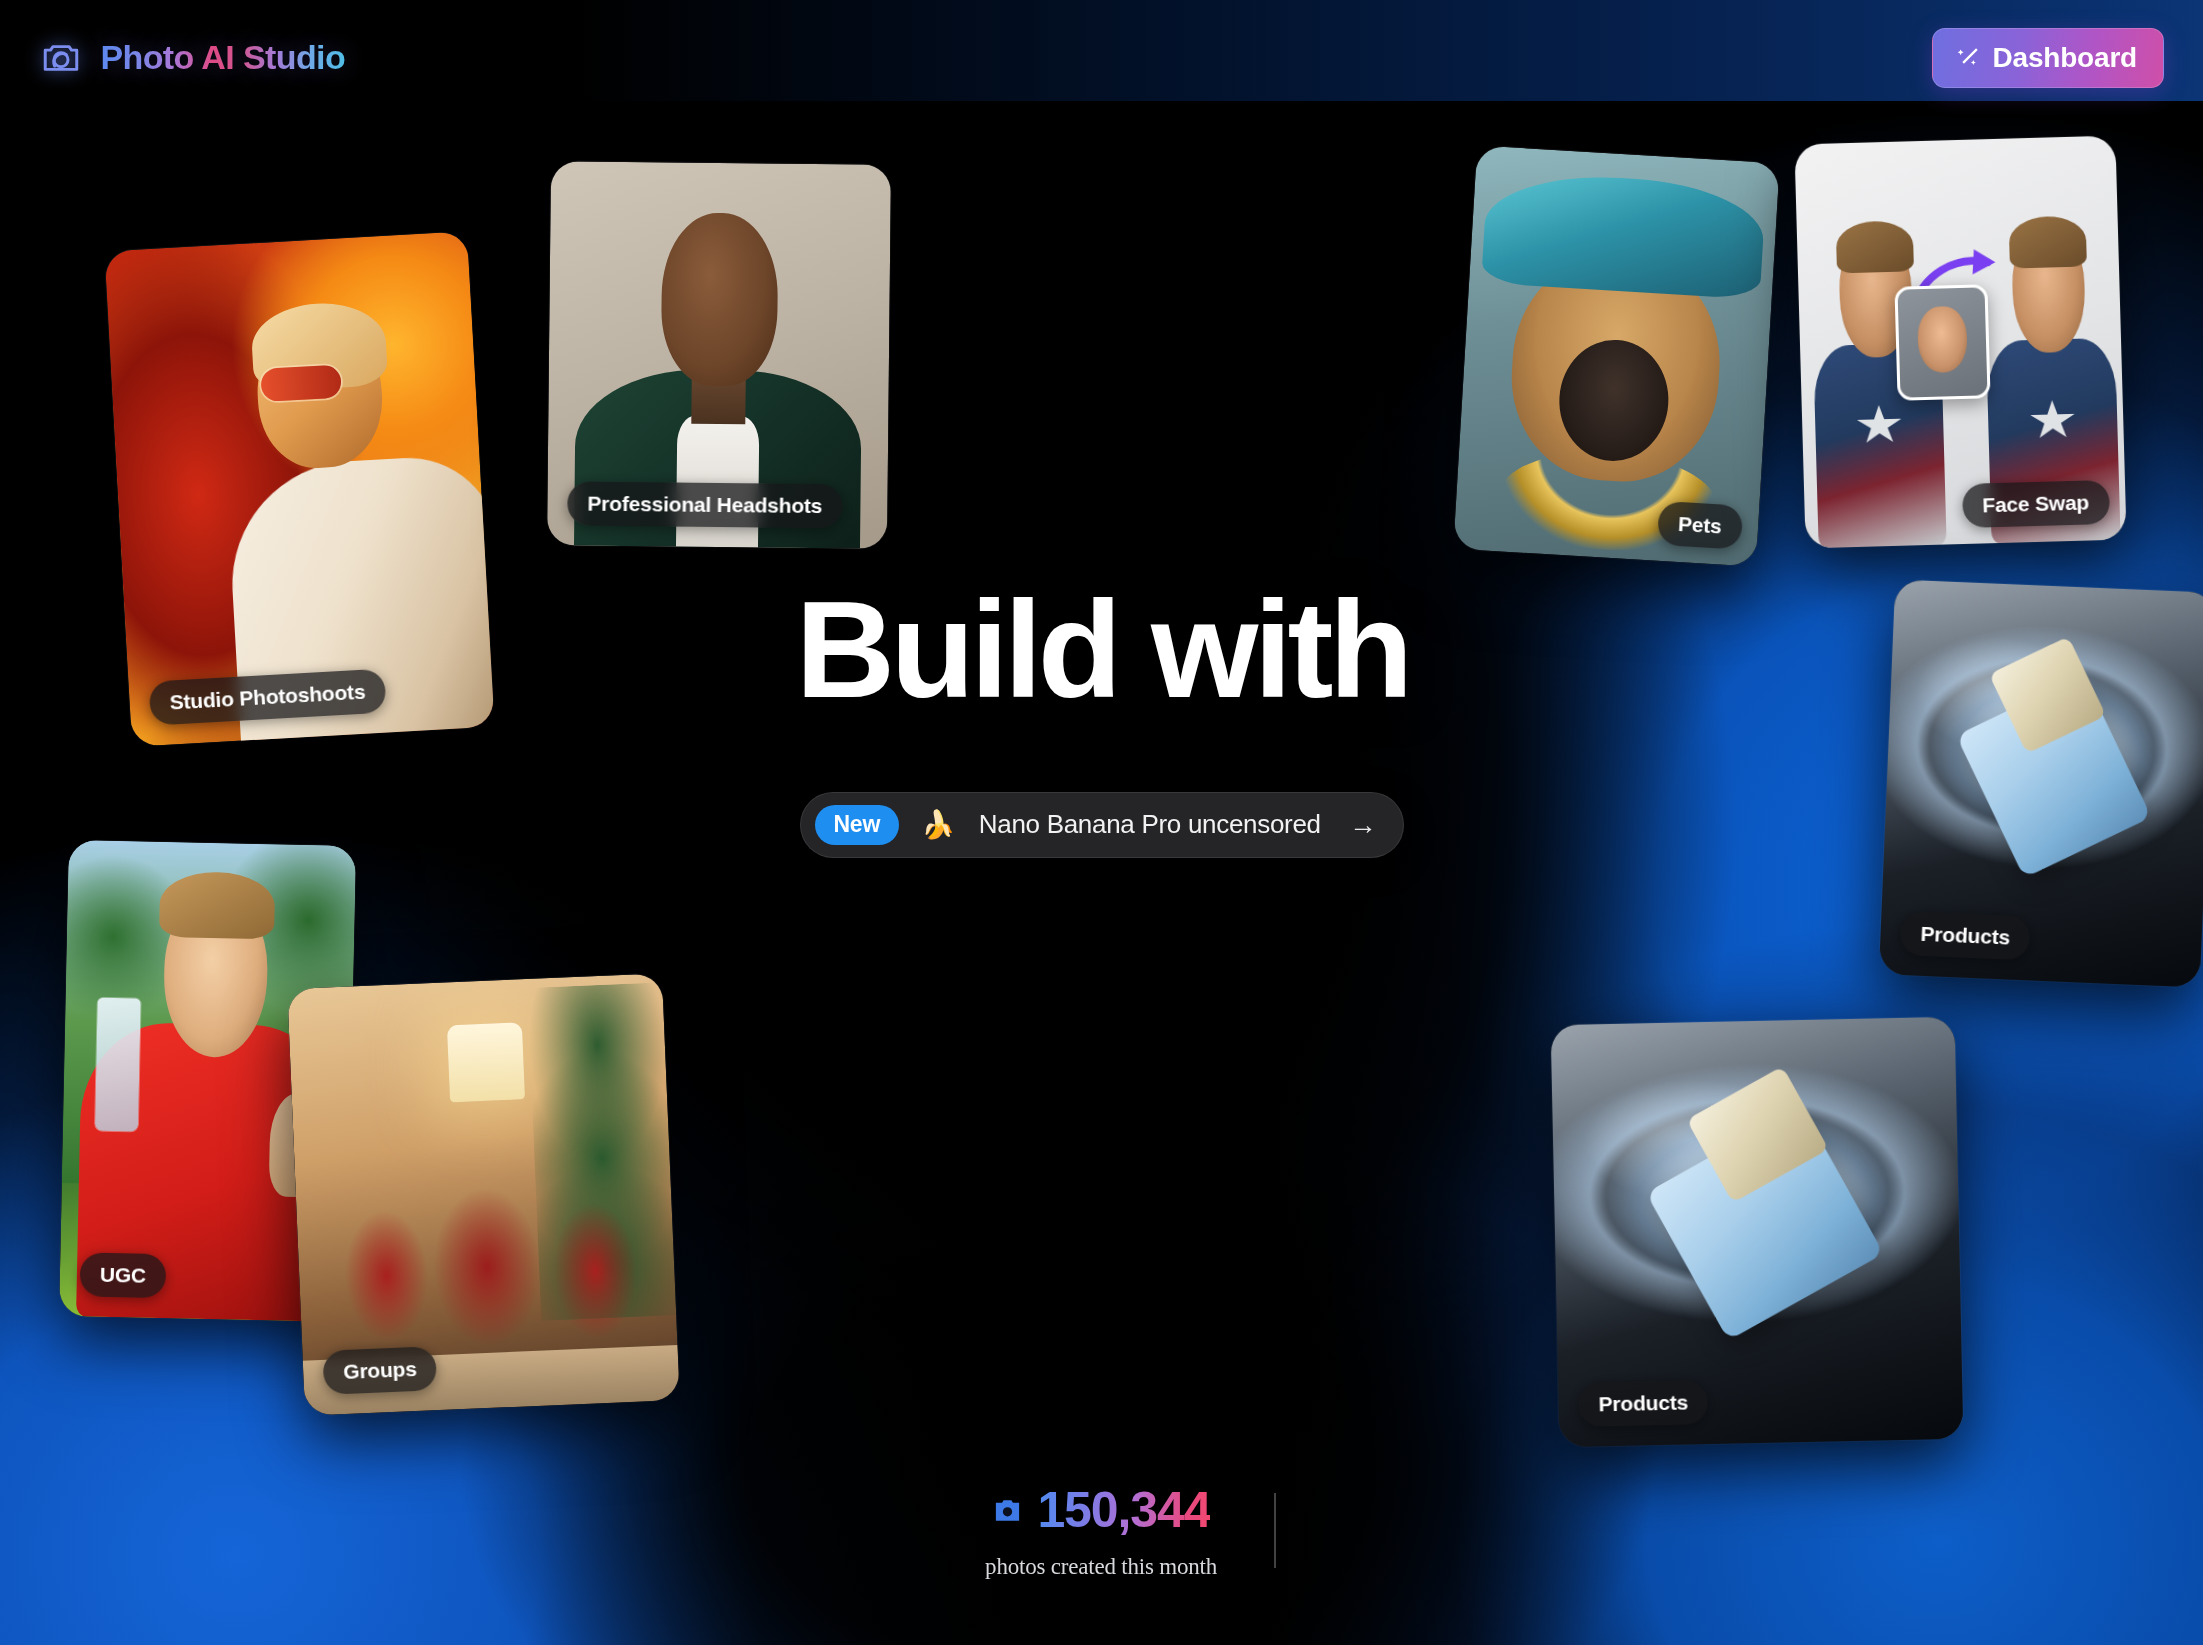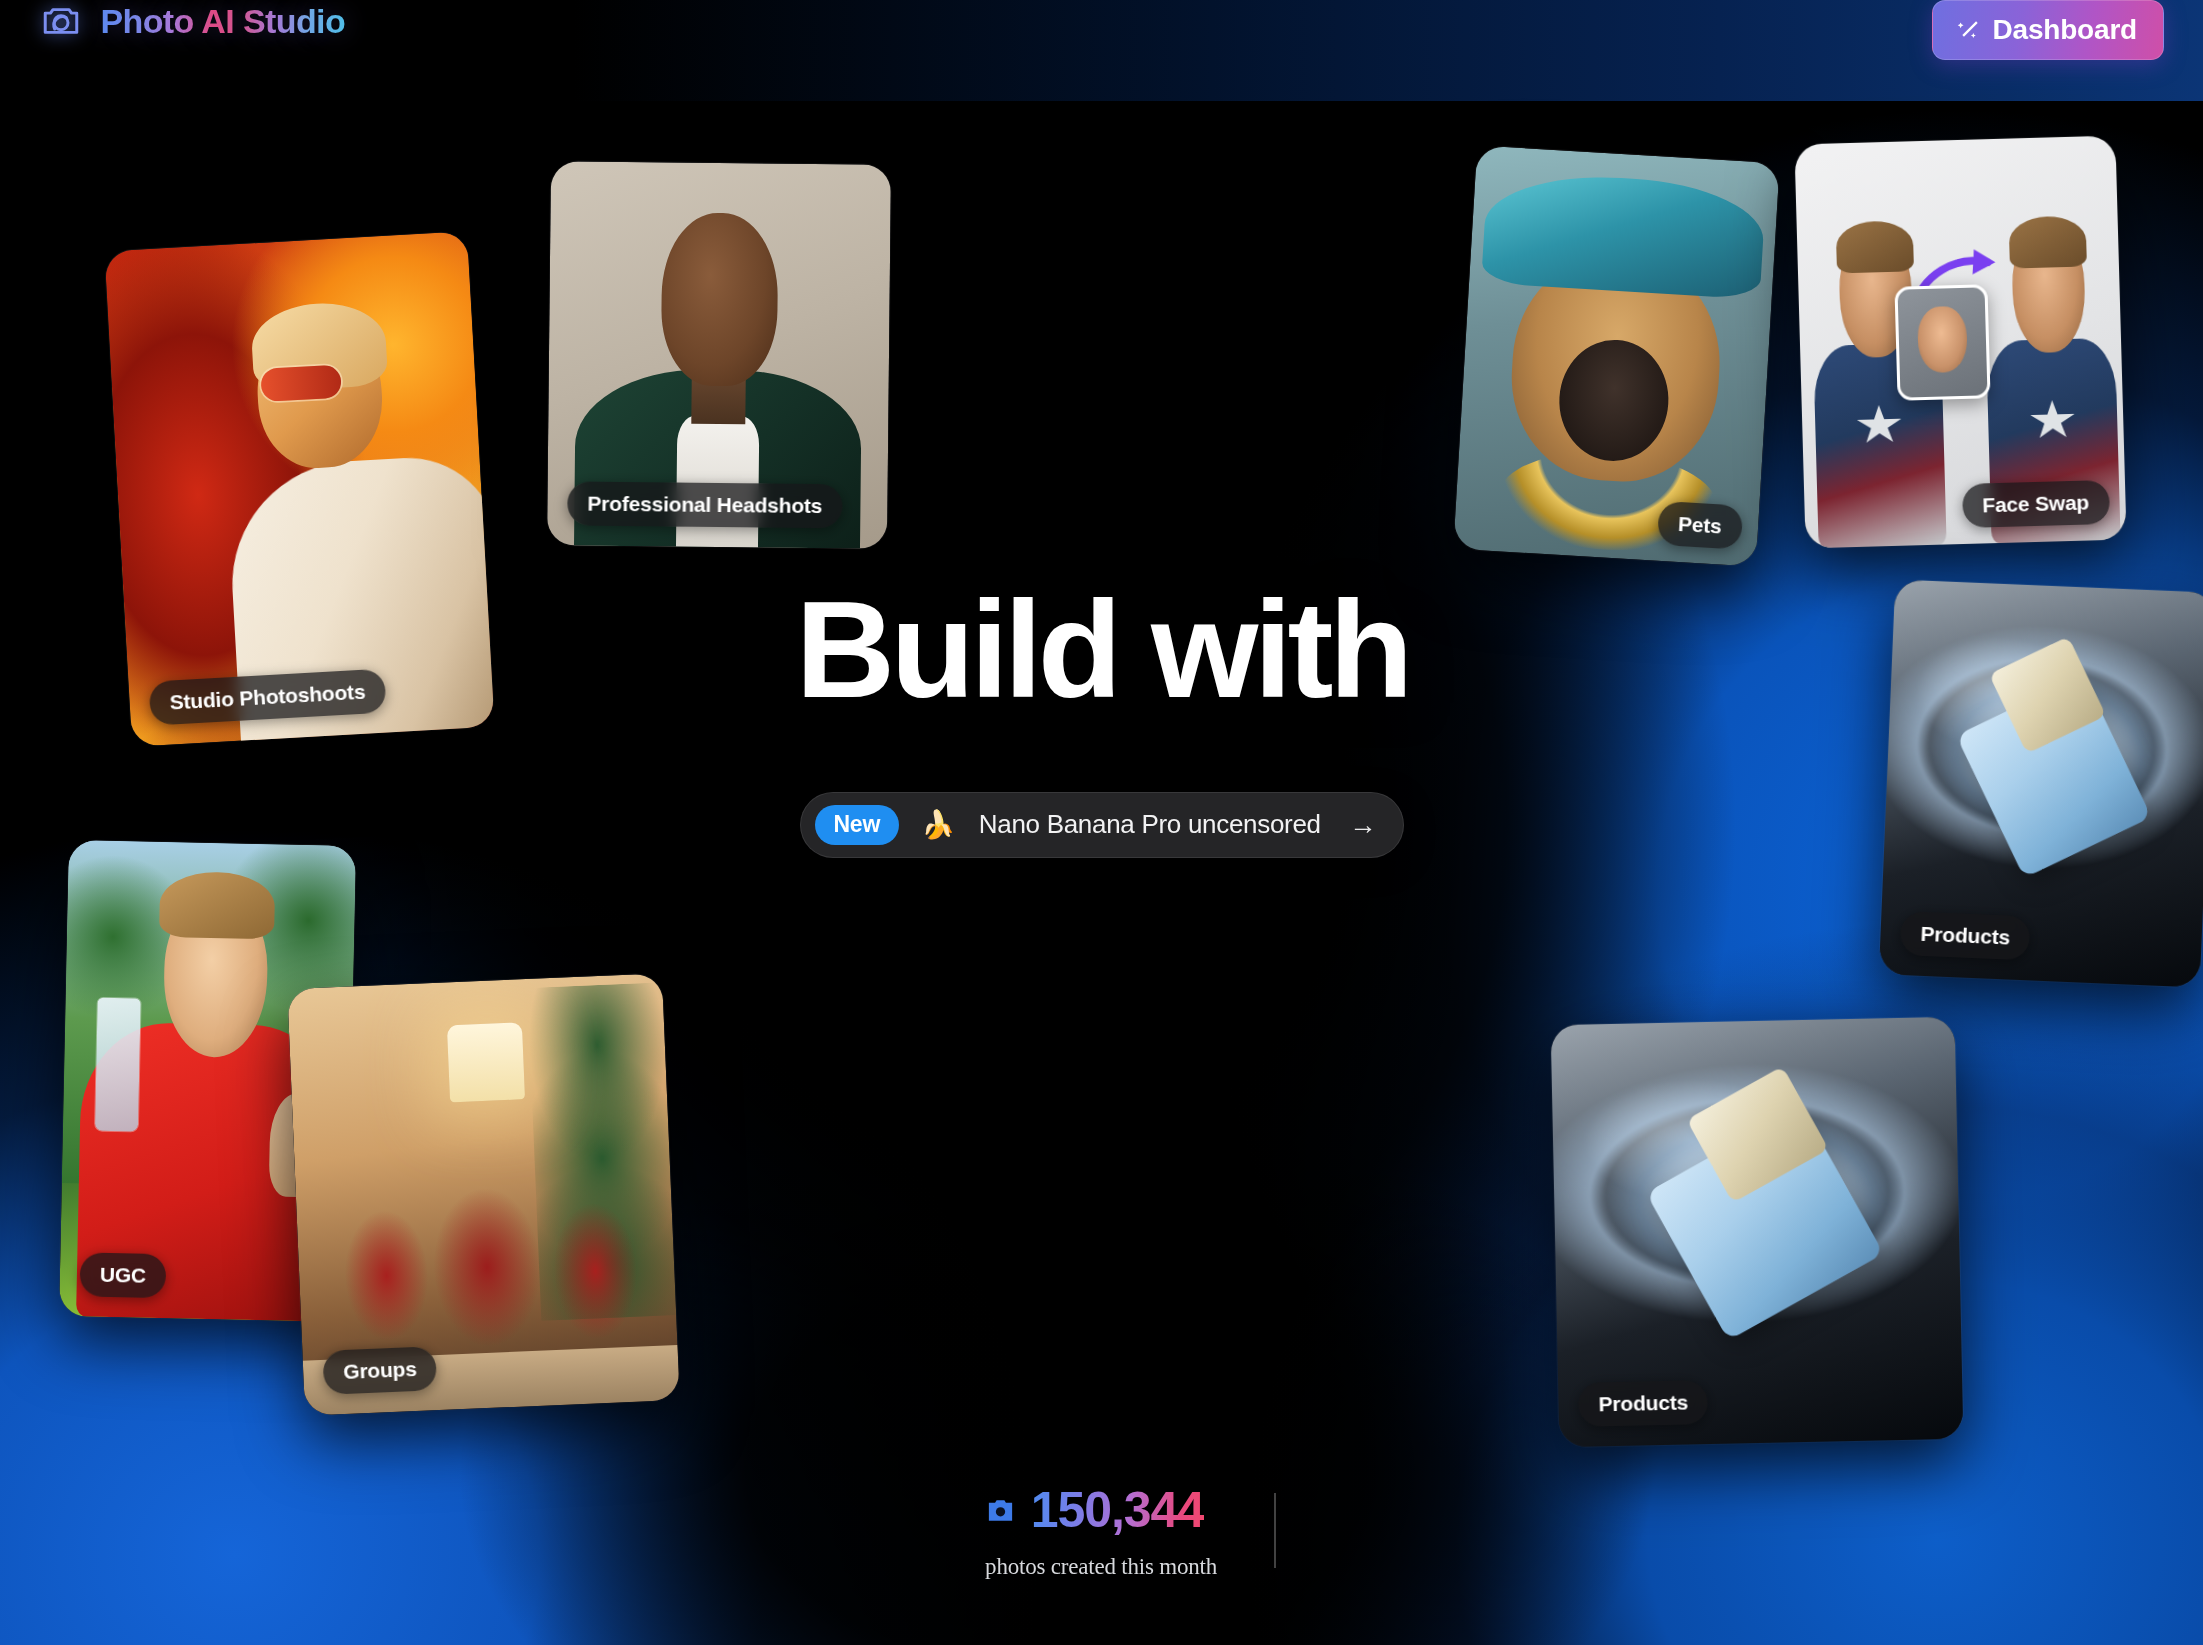--- a/index.html
+++ b/index.html
@@ -38,21 +38,21 @@
     background:radial-gradient(closest-side, #000 0%, rgba(0,0,0,.9) 52%, rgba(0,0,0,0) 100%);
   }
   #header-bar {
     position:absolute; left:0; top:0; width:100%; height:101px;
     background:linear-gradient(90deg, #000 0%, #000 26%, #02122c 55%, #062251 78%, #0b3576 100%);
     z-index:5;
   }
 
   
   #header { position:absolute; left:0; top:0; width:100%; height:115px; z-index:20;
-            display:flex; align-items:flex-start; justify-content:space-between; padding:0 40px; }
+            display:flex; align-items:center; justify-content:space-between; padding:0 40px; }
   .brand { display:flex; align-items:center; gap:18.4px; }
   .brand-icon { width:42px; height:42px; display:block; filter:drop-shadow(0 0 9.2px rgba(110,140,255,.75)); }
   .brand-text { font-size:34px; font-weight:700; letter-spacing:-0.6px;
     background:linear-gradient(90deg,#5b8cf0 0%,#7d8ae8 16%,#b07ad8 30%,#e8497f 46%,#d9588f 58%,#a97fd8 72%,#6fb2e8 86%,#4fc3e8 100%);
     -webkit-background-clip:text; background-clip:text; color:transparent;
     text-shadow:0 0 26px rgba(130,120,230,.35); white-space:nowrap; }
 
   .dash-btn { display:flex; align-items:center; gap:13px; padding:13px 26px 13px 22px;
     border-radius:13px; border:0.9px solid rgba(255,255,255,.18); cursor:pointer;
     background:linear-gradient(100deg,#6f6fe0 0%,#8a63d8 38%,#b055c6 68%,#cf4fa8 100%);
@@ -213,21 +213,21 @@
      box-shadow:0 7.3px 27.5px rgba(0,0,0,.6); }
   #announce .new { background:#1f8ef1; color:#fff; font-size:23px; font-weight:600;
      border-radius:917px; padding:6.4px 18.4px; letter-spacing:-0.2px; }
   #announce .emo { font-size:27.5px; line-height:1; }
   #announce .txt { color:#f2f2f3; font-size:26px; font-weight:400; letter-spacing:-0.3px; }
   #announce .arr { color:#e9e9ea; font-size:27.5px; margin-left:5.5px; line-height:1; }
 
   
   #stats { position:absolute; left:0; right:0; bottom:66px; z-index:16;
      display:flex; align-items:center; justify-content:center; gap:0; }
-  .stat { display:flex; flex-direction:column; align-items:flex-start; padding:0 57px; }
+  .stat { display:flex; flex-direction:column; align-items:center; padding:0 57px; }
   .stat-top { display:flex; align-items:center; gap:14.7px; }
   .stat-num { font-size:50px; font-weight:700; letter-spacing:-1.1px;
      background:linear-gradient(95deg,#4f8bf0 0%,#7b7ce6 28%,#b36fd4 56%,#e8497f 86%,#f2486f 100%);
      -webkit-background-clip:text; background-clip:text; color:transparent; }
   .stat-label { margin-top:15px; color:#d7d9dd; font-size:23px; font-weight:400; letter-spacing:-0.2px;font-family:Liberation Serif, serif; }
   .stat-div { width:1.8px; height:75px; background:rgba(255,255,255,.26); }
 </style>
 </head>
 <body>
 

